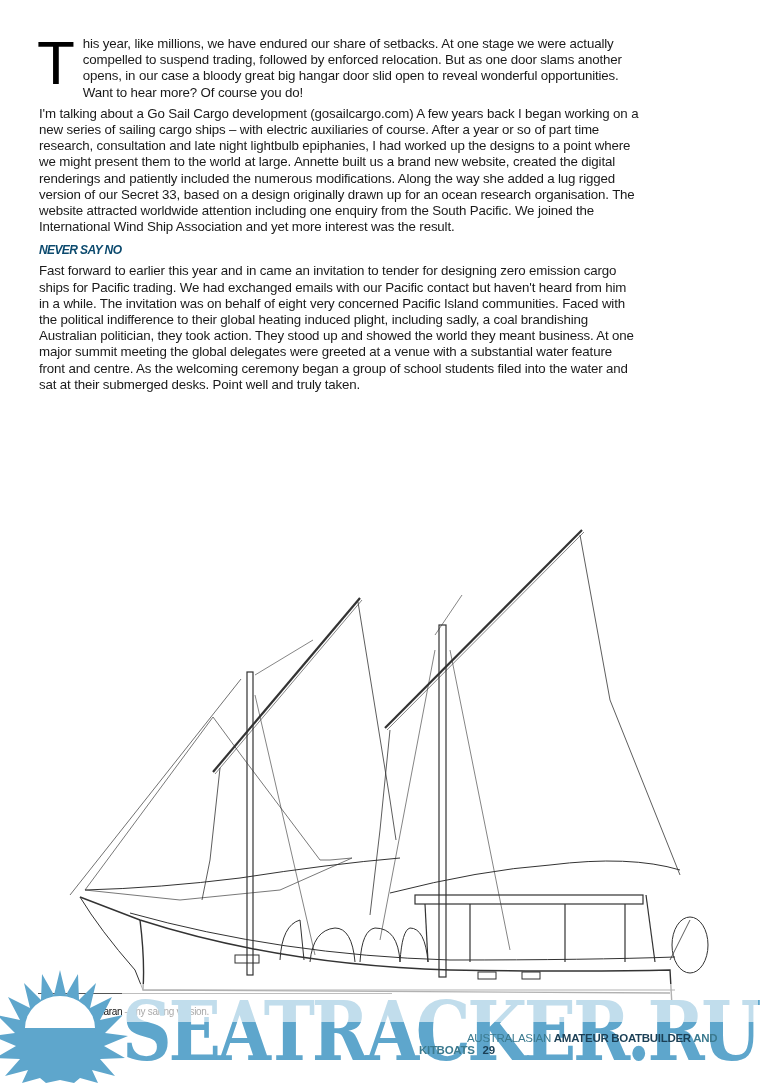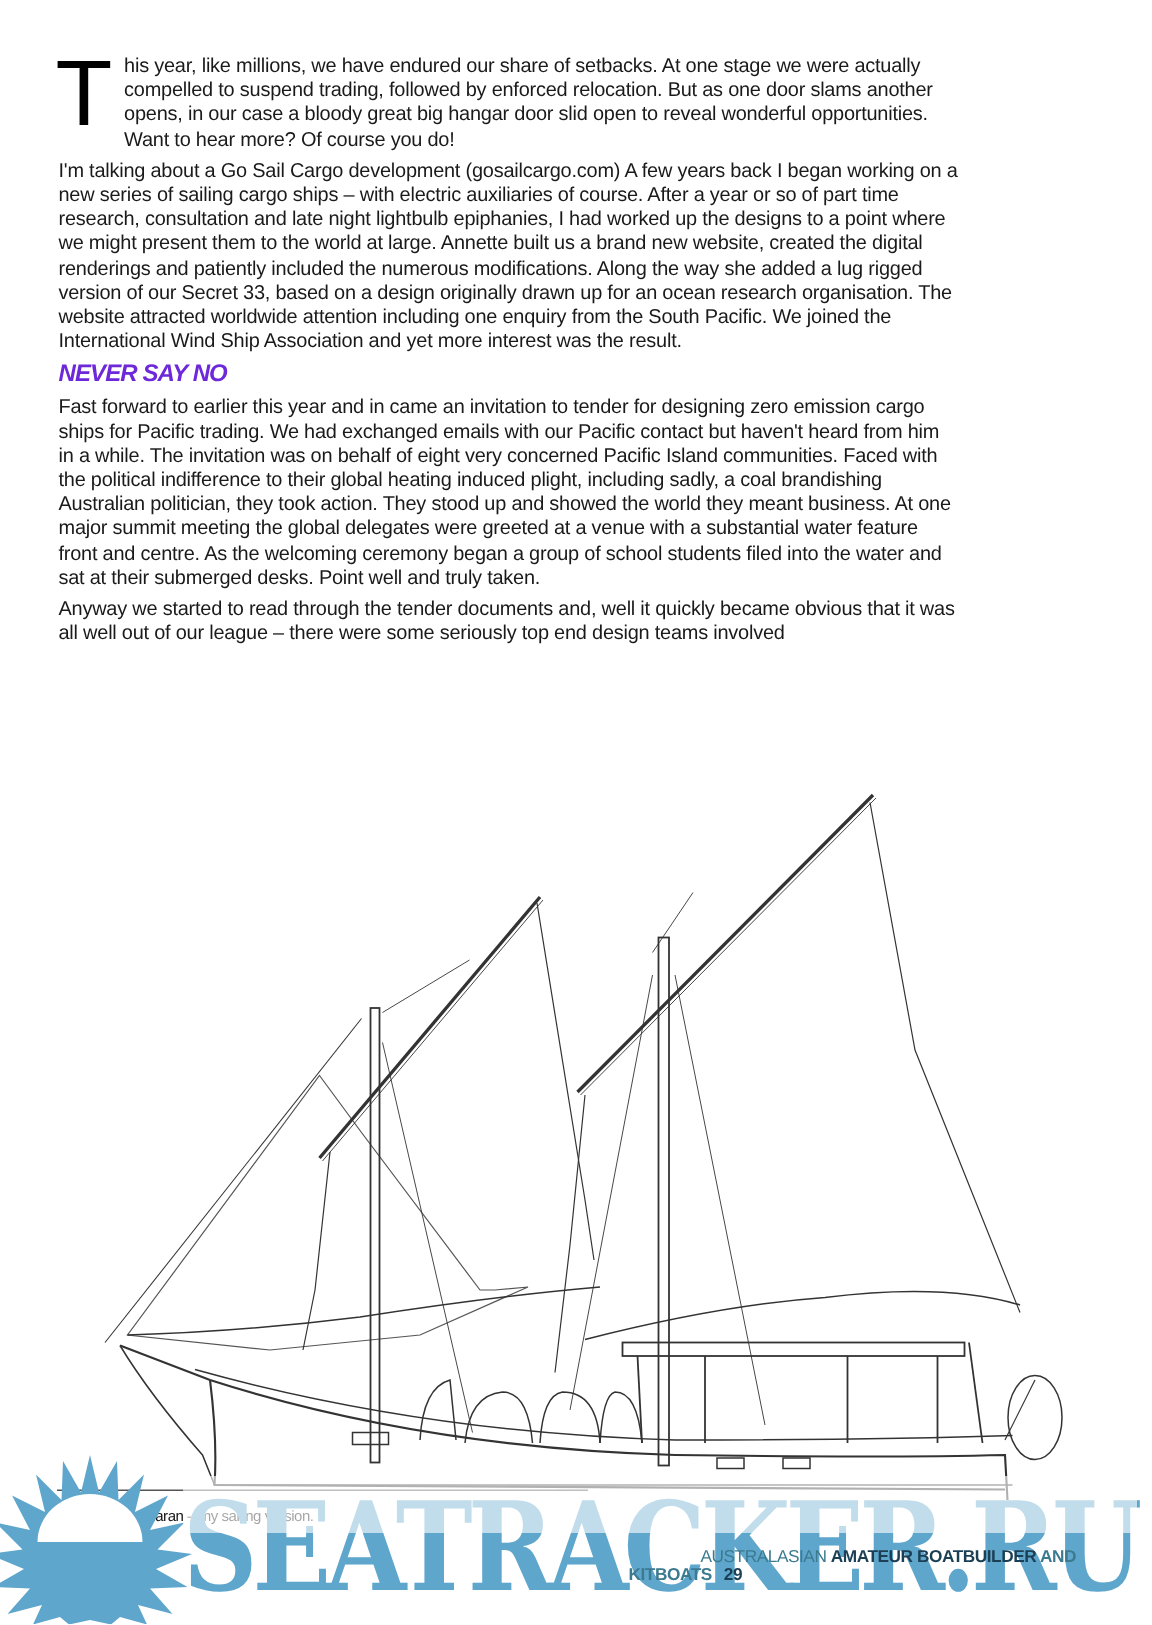--- a/index.html
+++ b/index.html
@@ -1,21 +1,21 @@
 <!DOCTYPE html>
 <html><head>
   <meta charset="utf-8">
   <style>
     html, body { margin: 0; padding: 0; background: #ffffff; }
     body { width: 768px; height: 1083px; position: relative; overflow: hidden; font-family: "Liberation Sans", sans-serif; color: #1a1a1a; }
     .page { position: absolute; left: 0; top: 0; width: 768px; height: 1083px; }
     .article { position: absolute; left: 39px; top: 36px; width: 600px; font-size: 13.3px; line-height: 16.2px; letter-spacing: -0.15px; }
     .article p { margin: 0 0 5px 0; }
     .dropcap { float: left; font-size: 62px; line-height: 48px; height: 46px; margin: 3px 8px 0 -2px; font-weight: 400; color: #000; font-family: "Liberation Sans", sans-serif; }
-    h2.section-heading { margin: 6px 0 4px 0; font-size: 16px; font-weight: 700; font-style: italic; color: #6d28d9; letter-spacing: -0.6px; line-height: 18px; }
+    h2.section-heading { margin: 6px 0 4px 0; font-size: 12px; font-weight: 700; font-style: italic; color: #0c4a6e; letter-spacing: -0.6px; line-height: 18px; }
     .figure { position: absolute; left: 30px; top: 500px; width: 700px; height: 500px; }
     .figure svg { width: 100%; height: 100%; }
     .caption-rule { position: absolute; left: 38px; top: 993px; width: 354px; height: 1px; background: #555; }
     .caption { position: absolute; left: 39px; top: 1006px; font-size: 10px; color: #111; letter-spacing: -0.3px; }
     .watermark { position: absolute; left: 0; top: 970px; width: 768px; height: 113px; pointer-events: none; }
     .footer { position: absolute; left: 419px; top: 1032px; font-size: 11.5px; font-weight: 700; letter-spacing: -0.3px; }
     .footer .pub-1 { color: #3b7a8f; font-weight: 400; margin-left: 48px; }
     .footer .pub-2 { color: #1b3f55; font-weight: 700; }
     .footer .pub-3 { color: #3b7a8f; font-weight: 700; }
     .footer .page-num { color: #1b3f55; font-weight: 700; margin-left: 8px; margin-top: 28px; }
@@ -23,21 +23,20 @@
 </head>
 <body>
 
 <div class="page">
 
   <div class="article">
     <p><span class="dropcap">T</span><span>his year, like millions, we have endured our share of setbacks. At one stage we were actually compelled to suspend trading, followed by enforced relocation. But as one door slams another opens, in our case a bloody great big hangar door slid open to reveal wonderful opportunities. Want to hear more? Of course you do!</span></p>
     <p>I'm talking about a Go Sail Cargo development (gosailcargo.com) A few years back I began working on a new series of sailing cargo ships – with electric auxiliaries of course. After a year or so of part time research, consultation and late night lightbulb epiphanies, I had worked up the designs to a point where we might present them to the world at large. Annette built us a brand new website, created the digital renderings and patiently included the numerous modifications. Along the way she added a lug rigged version of our Secret 33, based on a design originally drawn up for an ocean research organisation. The website attracted worldwide attention including one enquiry from the South Pacific. We joined the International Wind Ship Association and yet more interest was the result.</p>
     <h2 class="section-heading">NEVER SAY NO</h2>
     <p>Fast forward to earlier this year and in came an invitation to tender for designing zero emission cargo ships for Pacific trading. We had exchanged emails with our Pacific contact but haven't heard from him in a while. The invitation was on behalf of eight very concerned Pacific Island communities. Faced with the political indifference to their global heating induced plight, including sadly, a coal brandishing Australian politician, they took action. They stood up and showed the world they meant business. At one major summit meeting the global delegates were greeted at a venue with a substantial water feature front and centre. As the welcoming ceremony began a group of school students filed into the water and sat at their submerged desks. Point well and truly taken.</p>
-    <p>Anyway we started to read through the tender documents and, well it quickly became obvious that it was all well out of our league – there were some seriously top end design teams involved</p>
   </div>
 
   <div class="figure">
     <svg viewBox="0 0 700 500" fill="none" stroke="#333" stroke-width="1">
 
       <path d="M183 217 L211 255 L290 360 L300 360 L322 358 L250 390 L150 400 L55 390 Z" stroke="#555" stroke-width="0.8"></path>
 
       <line x1="183" y1="272" x2="330" y2="98" stroke-width="2.2"></line>
       <line x1="185" y1="274" x2="332" y2="100" stroke-width="0.6"></line>
 

